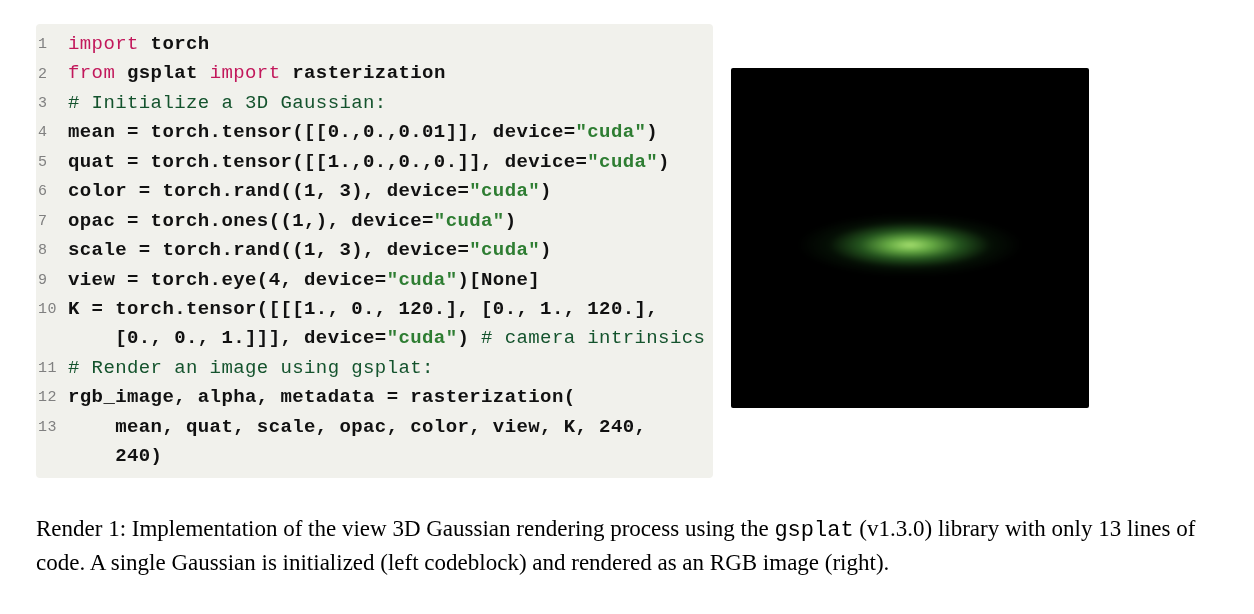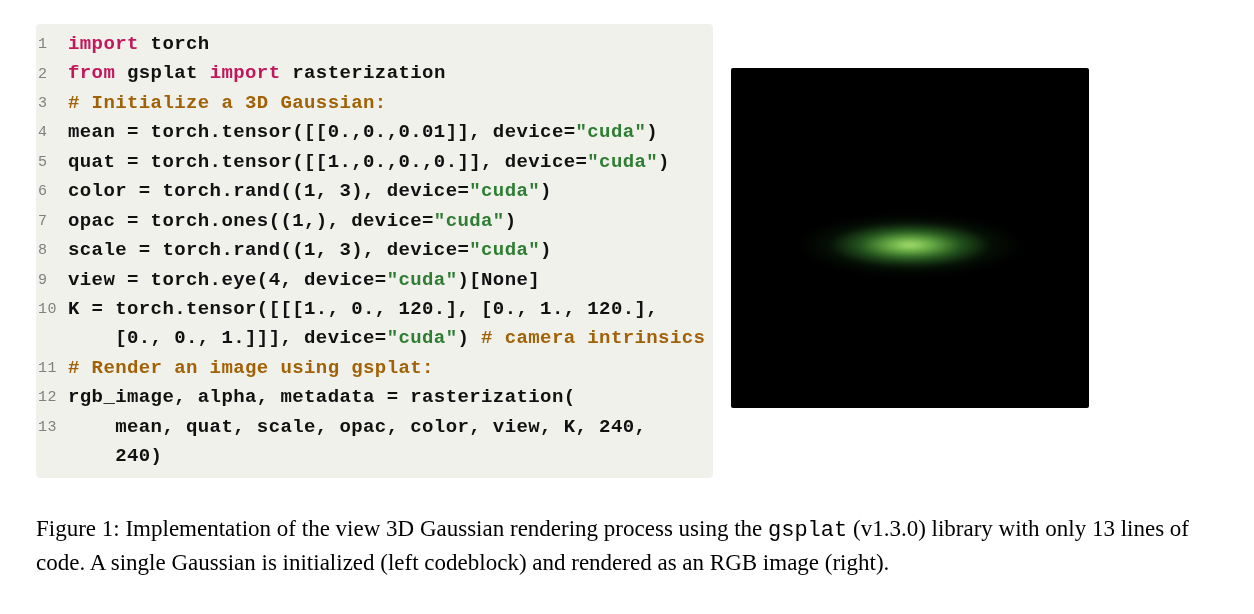--- a/index.html
+++ b/index.html
@@ -35,22 +35,22 @@
       width: 30px;
       text-align: right;
       padding-right: 10px;
       flex-shrink: 0;
       font-size: 15px;
       user-select: none;
       display: inline-flex;
       align-items: center;
     }
     .code { color: #111; font-weight: bold; }
-    .kw { color: #c2185b; font-weight: bold; }   
-    .cmt { color: #a16207; font-weight: bold; }
+    .kw { color: #c2185b; font-weight: normal; }   
+    .cmt { color: #14532d; font-weight: normal; }
     .str { color: #2e7d32; font-weight: bold; }
     .rendered {
       width: 358px;
       height: 340px;
       background: #000000;
       border-radius: 2px;
       margin-top: 44px;
       position: relative;
       overflow: hidden;
     }
@@ -86,14 +86,14 @@
 
 <div class="figure-row">
   <div class="codeblock" id="codeblock"><div class="code-line"><span class="lineno">1</span><span class="code"><span class="kw">import</span> torch</span></div><div class="code-line"><span class="lineno">2</span><span class="code"><span class="kw">from</span> gsplat <span class="kw">import</span> rasterization</span></div><div class="code-line"><span class="lineno">3</span><span class="code"><span class="cmt"># Initialize a 3D Gaussian:</span></span></div><div class="code-line"><span class="lineno">4</span><span class="code">mean = torch.tensor([[0.,0.,0.01]], device=<span class="str">"cuda"</span>)</span></div><div class="code-line"><span class="lineno">5</span><span class="code">quat = torch.tensor([[1.,0.,0.,0.]], device=<span class="str">"cuda"</span>)</span></div><div class="code-line"><span class="lineno">6</span><span class="code">color = torch.rand((1, 3), device=<span class="str">"cuda"</span>)</span></div><div class="code-line"><span class="lineno">7</span><span class="code">opac = torch.ones((1,), device=<span class="str">"cuda"</span>)</span></div><div class="code-line"><span class="lineno">8</span><span class="code">scale = torch.rand((1, 3), device=<span class="str">"cuda"</span>)</span></div><div class="code-line"><span class="lineno">9</span><span class="code">view = torch.eye(4, device=<span class="str">"cuda"</span>)[None]</span></div><div class="code-line"><span class="lineno">10</span><span class="code">K = torch.tensor([[[1., 0., 120.], [0., 1., 120.],</span></div><div class="code-line"><span class="lineno"></span><span class="code">    [0., 0., 1.]]], device=<span class="str">"cuda"</span>) <span class="cmt"># camera intrinsics</span></span></div><div class="code-line"><span class="lineno">11</span><span class="code"><span class="cmt"># Render an image using gsplat:</span></span></div><div class="code-line"><span class="lineno">12</span><span class="code">rgb_image, alpha, metadata = rasterization(</span></div><div class="code-line"><span class="lineno">13</span><span class="code">    mean, quat, scale, opac, color, view, K, 240,</span></div><div class="code-line"><span class="lineno"></span><span class="code">    240)</span></div></div>
 
   <div class="rendered">
     <div class="gaussian"></div>
   </div>
 </div>
 
 <p class="caption">
-  <span>Figure 1:</span><span>  Implementation of the view 3D Gaussian rendering process using the </span><span class="mono">gsplat</span><span> (v1.3.0) library with only 13 lines of code. A single Gaussian is initialized (left codeblock) and rendered as an RGB image (right).</span>
+  <span>Render 1:</span><span>  Implementation of the view 3D Gaussian rendering process using the </span><span class="mono">gsplat</span><span> (v1.3.0) library with only 13 lines of code. A single Gaussian is initialized (left codeblock) and rendered as an RGB image (right).</span>
 </p>
 
 </body></html>

